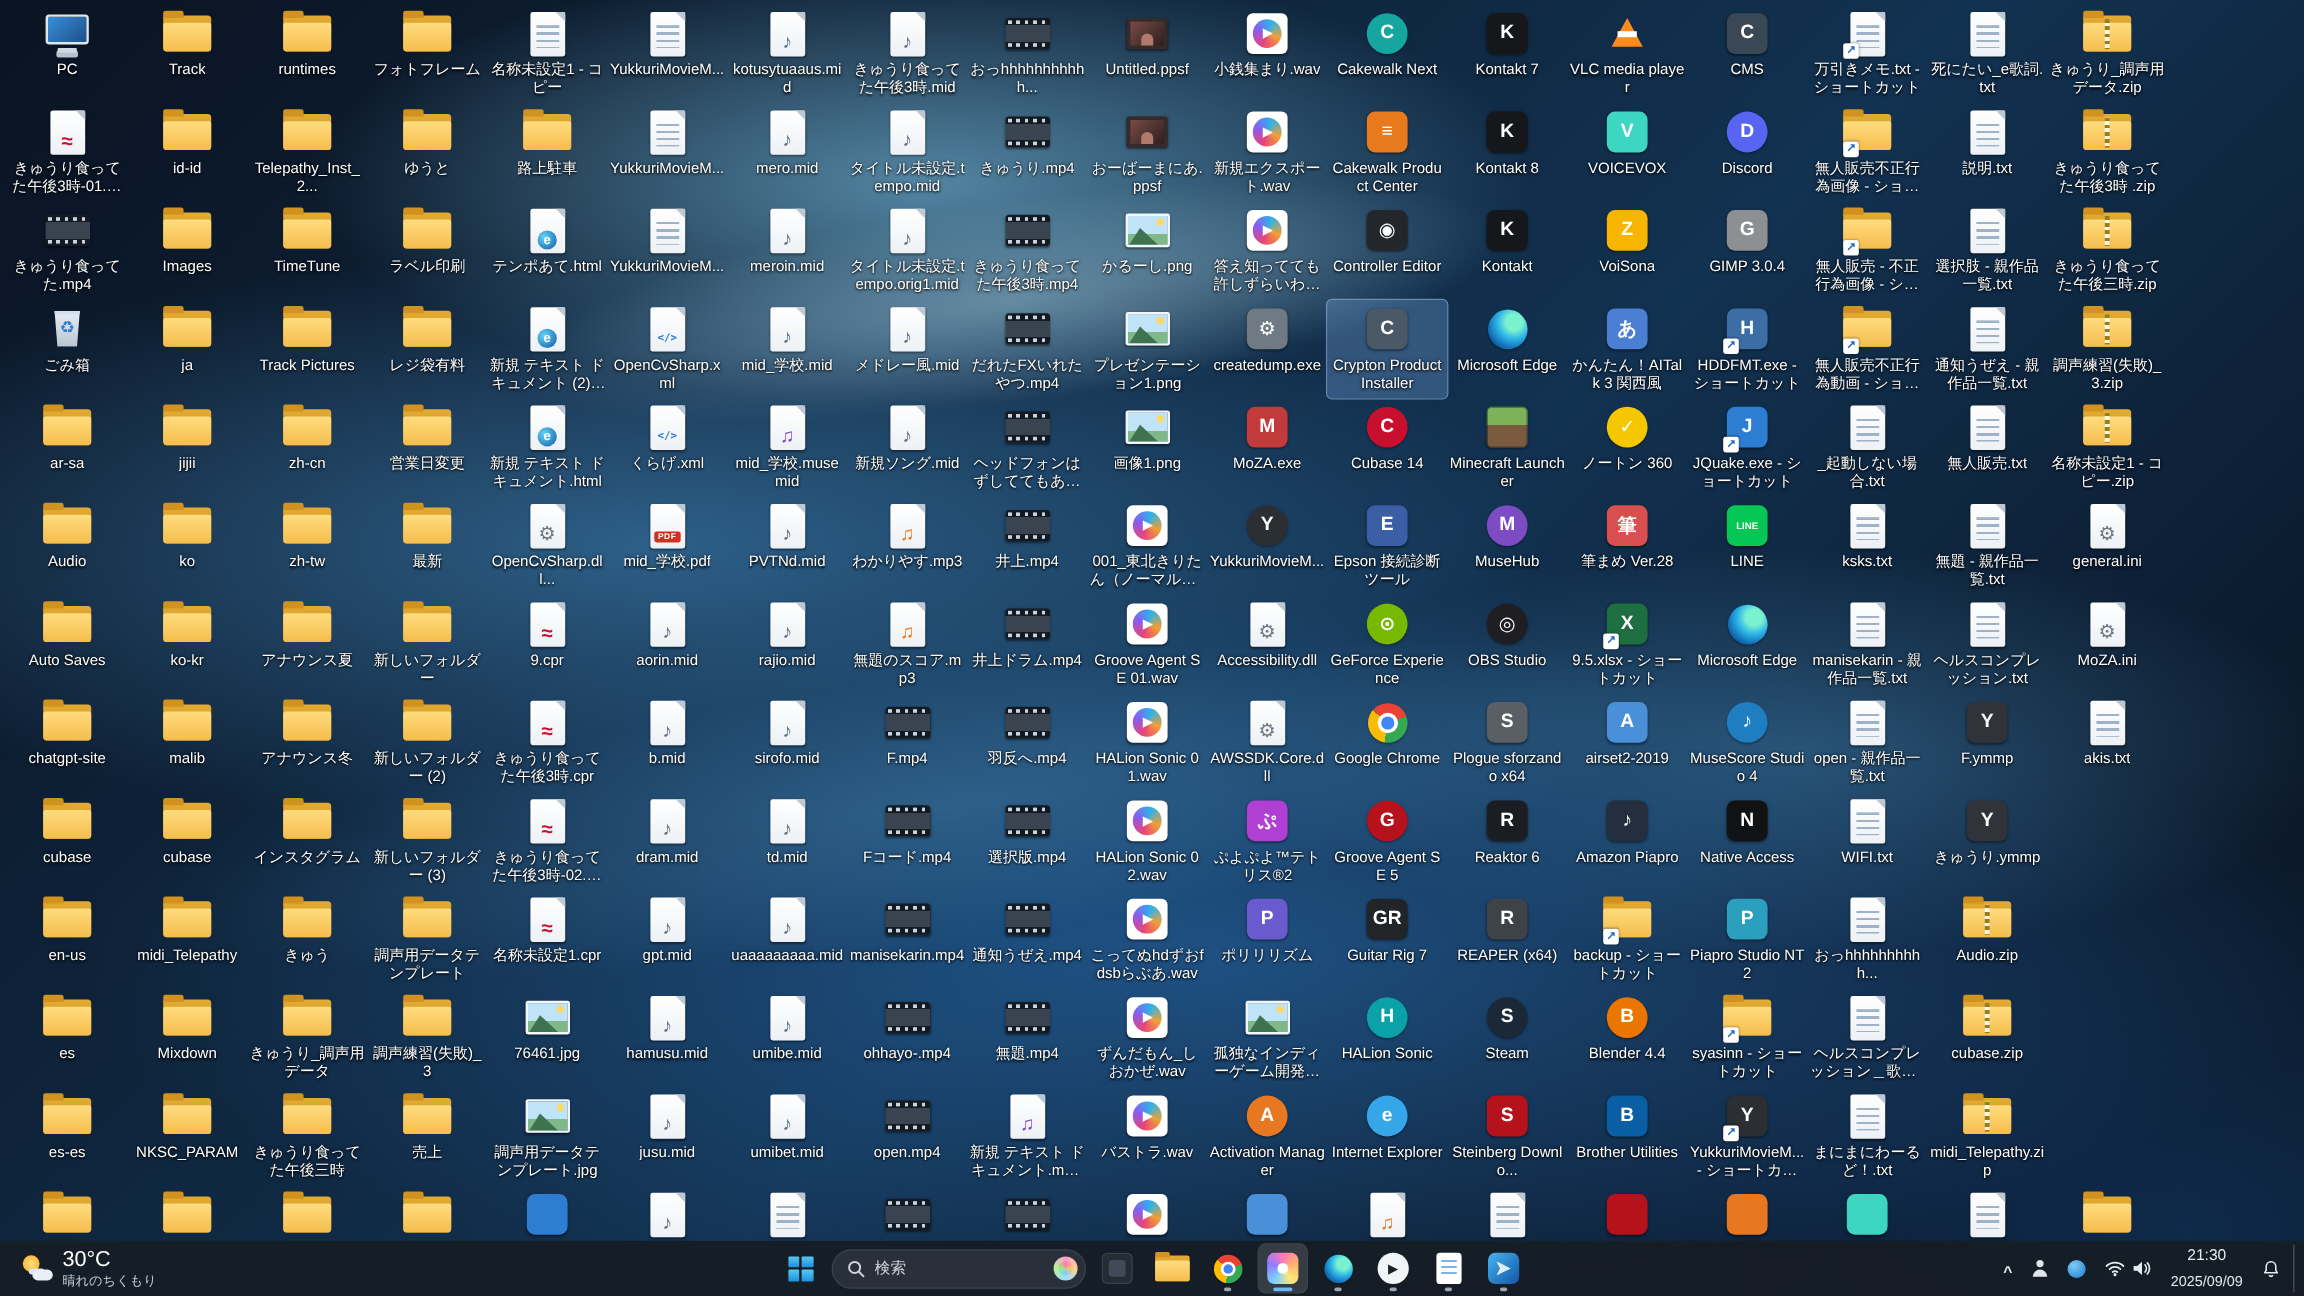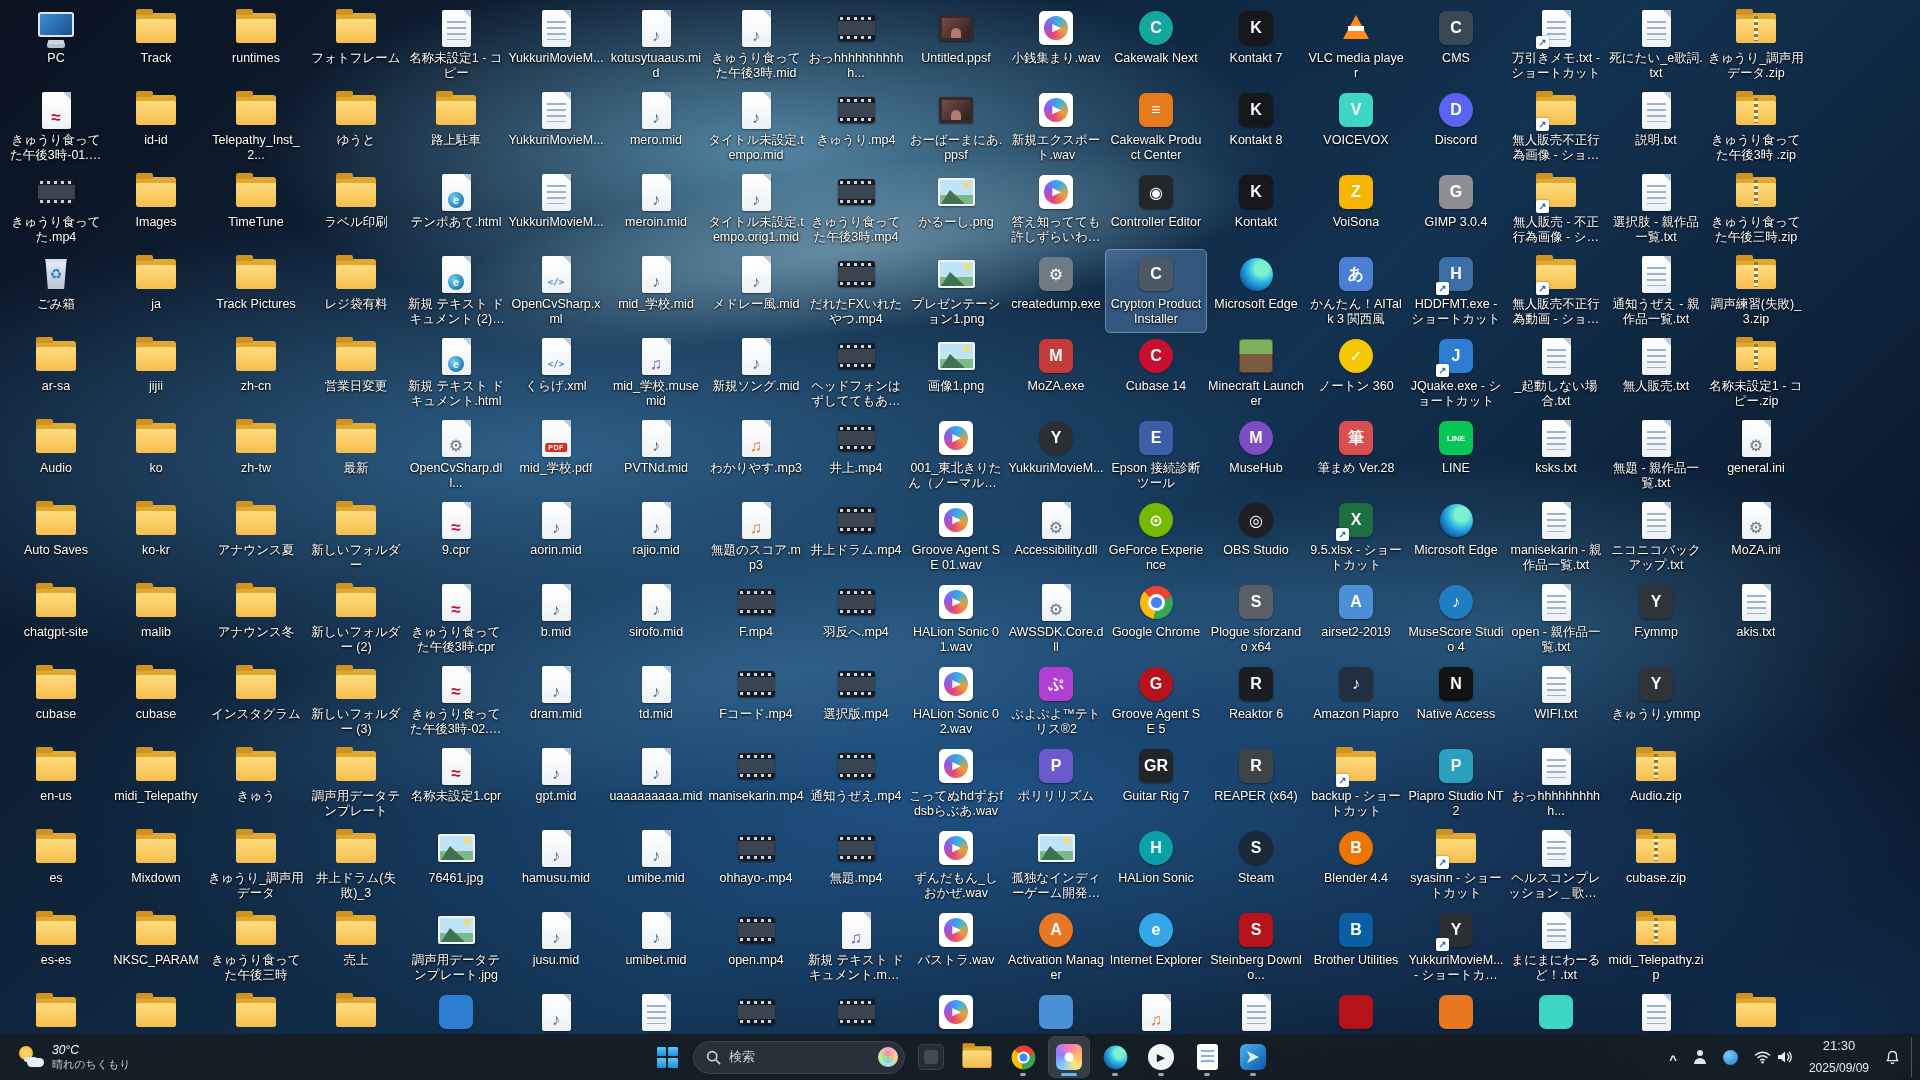--- a/index.html
+++ b/index.html
@@ -102,21 +102,21 @@
   .i-app.circ { border-radius:50%; }
   .i-app.small { font-size:8px; letter-spacing:0; }
 
   
   .taskbar { position:absolute; left:0; right:0; bottom:0; height:46px; background:rgba(22,28,36,.92);
     display:flex; align-items:center; z-index:10; }
   .weather { position:absolute; left:8px; top:0; bottom:0; display:flex; align-items:center; gap:8px; padding:0 10px; border-radius:6px; cursor:default; }
   .w-icon { position:relative; width:26px; height:24px; }
   .w-icon::before { content:""; position:absolute; left:1px; top:1px; width:14px; height:14px; border-radius:50%; background:radial-gradient(#ffe17a,#f6a824); }
   .w-icon::after { content:""; position:absolute; right:0; bottom:2px; width:17px; height:9px; border-radius:8px; background:#e8eef4; box-shadow:-5px -3px 0 -2px #dfe7ee; }
-  .w-temp { color:#fff; font-size:12px;font-style:italic; }
+  .w-temp { color:#fff; font-size:18px; }
   .w-cond { color:#c3ccd5; font-size:11px; }
 
   .tb-center { margin:0 auto; display:flex; align-items:center; gap:6px; }
   .tb-btn { width:40px; height:40px; border:none; background:transparent; border-radius:6px; display:flex; align-items:center; justify-content:center; position:relative; cursor:pointer; }
   .tb-btn.active { background:rgba(255,255,255,.14); outline:1px solid rgba(255,255,255,.18); }
   .tb-btn.run::after { content:""; position:absolute; bottom:1px; left:50%; transform:translateX(-50%); width:6px; height:3px; border-radius:2px; background:#9aa6b2; }
   .tb-btn.active.run::after { width:16px; background:#6cb8f0; }
 
   .win-logo { width:21px; height:21px; display:grid; grid-template-columns:9.5px 9.5px; grid-template-rows:9.5px 9.5px; gap:2px; }
   .win-logo span { background:linear-gradient(180deg,#5ac8f5,#1a91d9); border-radius:1px; }
@@ -1089,21 +1089,21 @@
     <div class="ic">
         <span class="i-file lines"></span>
       </div>
     <div class="lbl">manisekarin - 親作品一覧.txt</div>
   </div>
 
   <div class="cell" title="ニコニコバックアップ.txt">
     <div class="ic">
         <span class="i-file lines"></span>
       </div>
-    <div class="lbl">ニコニコバックアップ.txt</div>
+    <div class="lbl">ヘルスコンプレッション.txt</div>
   </div>
 
   <div class="cell" title="MoZA.ini">
     <div class="ic">
         <span class="i-file">
           <span class="i-badge" style="color:#6f7a85">⚙</span>
         </span>
       </div>
     <div class="lbl">MoZA.ini</div>
   </div>
@@ -1523,21 +1523,21 @@
     <div class="ic">
         <span class="i-folder"></span>
       </div>
     <div class="lbl">きゅうり_調声用データ</div>
   </div>
 
   <div class="cell" title="調声練習(失敗)_3">
     <div class="ic">
         <span class="i-folder"></span>
       </div>
-    <div class="lbl">井上ドラム(失敗)_3</div>
+    <div class="lbl">調声練習(失敗)_3</div>
   </div>
 
   <div class="cell" title="65407.jpg">
     <div class="ic">
         <span class="i-img"></span>
       </div>
     <div class="lbl">76461.jpg</div>
   </div>
 
   <div class="cell" title="hamusu.mid">

